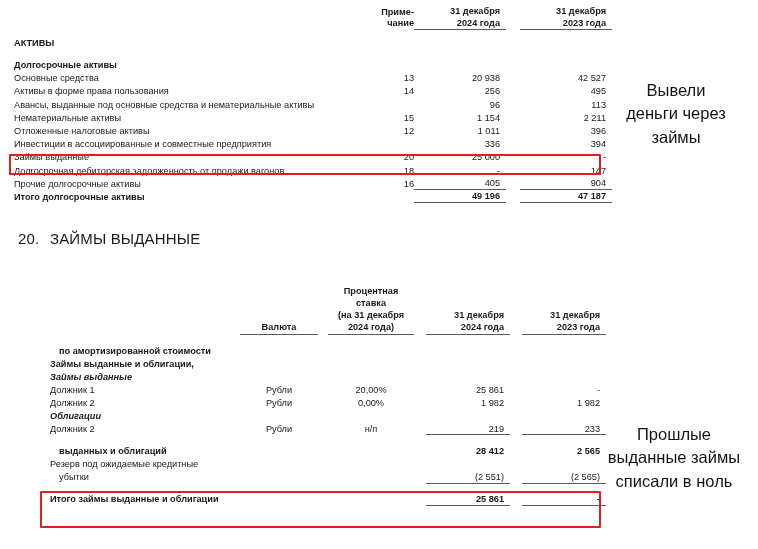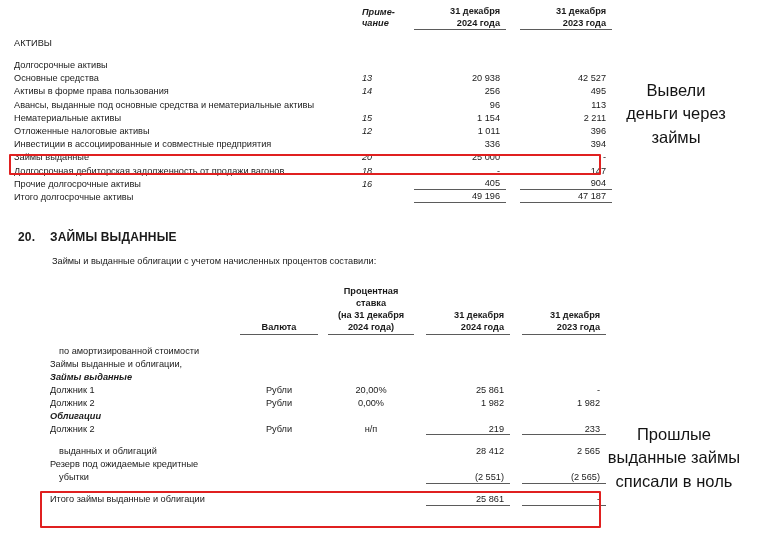--- a/index.html
+++ b/index.html
@@ -32,48 +32,48 @@
     table-layout: fixed;
     font-size: 9.2px;
     line-height: 1.18;
   }
   table.fin td {
     padding: 0;
     vertical-align: bottom;
     white-space: nowrap;
   }
   .ctr { text-align: center; }
-  .b   { font-weight: normal; }
+  .b   { font-weight: bold; }
   .bi  { font-weight: bold; font-style: italic; }
   .rule-bottom { border-bottom: 1.3px solid #5b5b5b; }
 
   
   #tbl1 {
     position: absolute;
     left: 14px;
     top: 6px;
     width: 586px;
   }
   #tbl1 td { height: 13.2px; }
   #tbl1 .c-label { width: 348px; }
-  #tbl1 .c-note  { width: 52px; text-align: left; font-style: italic; }
+  #tbl1 .c-note  { width: 52px; text-align: right; }
   #tbl1 .c-y24   { width: 92px; text-align: right; padding-right: 6px; }
   #tbl1 .c-gap   { width: 14px; }
   #tbl1 .c-y23   { width: 92px; text-align: right; padding-right: 6px; }
   #tbl1 .hdr td  { font-weight: bold; font-size: 9.2px; line-height: 1.25; vertical-align: bottom; height: auto; }
   #tbl1 .spacer td { height: 9px; }
   #tbl1 .spacer-sm td { height: 6px; }
 
   
   #sec-head {
     position: absolute;
     left: 18px;
     top: 230px;
-    font-size: 12px;
-    font-weight: bold;
+    font-size: 15px;
+    font-weight: normal;
     letter-spacing: .15px;
   }
   #sec-head .numlab { display: inline-block; width: 32px; }
 
   #sec-intro {
     position: absolute;
     left: 52px;
     top: 256px;
     font-size: 9.2px;
   }
@@ -247,21 +247,20 @@
         <td class="c-y24 b rule-bottom">49 196</td>
         <td></td>
         <td class="c-y23 b rule-bottom">47 187</td>
       </tr>
     </tbody>
   </table>
 
   <div id="sec-head">
     <span class="numlab">20.</span><span>ЗАЙМЫ ВЫДАННЫЕ</span>
   </div>
-  <div id="sec-intro">Займы и выданные облигации с учетом начисленных процентов составили:</div>
 
   <table class="fin" id="tbl2">
     <colgroup>
       <col class="c-label">
         <col class="c-cur">
         <col class="c-gap1">
         <col class="c-rate">
       <col class="c-gap2">
         <col class="c-y24">
         <col class="c-gap3">

